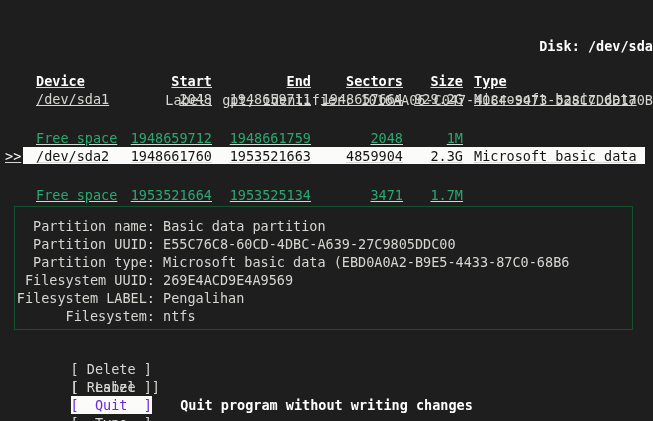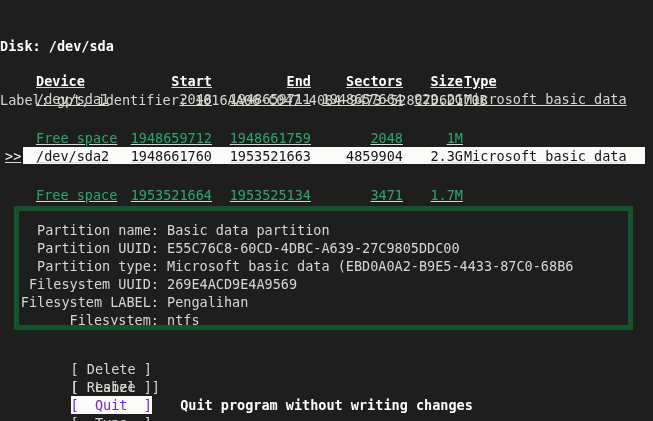--- a/index.html
+++ b/index.html
@@ -4,45 +4,45 @@
 <style>
   html,body{margin:0;padding:0;background:#000;}
   .screen{
     position:relative;width:653px;height:421px;overflow:hidden;
     background:#1e1e1e;color:#d6d6d2;
     font-family:"DejaVu Sans Mono", monospace;
     font-size:13.5px;line-height:18px;
   }
   .bold{font-weight:bold;color:#ffffff;}
   
-  .hdr{position:absolute;top:1px;left:0;right:0;text-align:left;white-space:pre;}
+  .hdr{position:absolute;top:1px;left:0;right:0;text-align:right;white-space:pre;}
   .hdr .line{height:18px;}
   
   .tbl{position:absolute;top:72px;left:0;right:0;text-decoration:underline;}
   .row{display:flex;height:18px;white-space:pre;}
   .thead{font-weight:bold;color:#ffffff;}
   .c-mark{width:36px;padding-left:5px;box-sizing:border-box;}
   .c-dev{width:88px;}
   .c-start{width:88px;text-align:right;}
   .c-end{width:99px;text-align:right;}
   .c-sect{width:92px;text-align:right;}
   .c-size{width:60px;text-align:right;}
-  .c-type{padding-left:1px;flex:1;}
+  .c-type{padding-left:11px;flex:1;}
   .row--free{color:#2aa86f;margin-top:21px;}
   .row--selected{color:#141414;position:relative;}
   .row--selected::before{
     content:"";position:absolute;left:23px;right:8px;top:0;height:17px;
     background:#fbfbf9;
   }
   .row--selected > *{position:relative;}
   .row--selected .c-mark{color:#ffffff;}
   
   .box{
     position:absolute;left:14px;top:206px;width:619px;height:124px;
-    box-sizing:border-box;border:5px solid #14532d;padding-top:10px;
+    box-sizing:border-box;border:1px solid #14532d;padding-top:10px;
     overflow:hidden;
   }
   .drow{display:flex;height:18px;white-space:pre;}
   .dlabel{width:140px;text-align:right;flex:0 0 auto;}
   .dval{padding-left:8px;white-space:pre;}
   
   .menu{position:absolute;left:38px;top:342px;height:18px;white-space:pre;}
   .menu2{top:360px;}
   .btn{display:inline-block;white-space:pre;margin-right:16px;cursor:default;text-align:right;}
   .btn.active{background:#fbfbf9;color:#6d28d9;}

